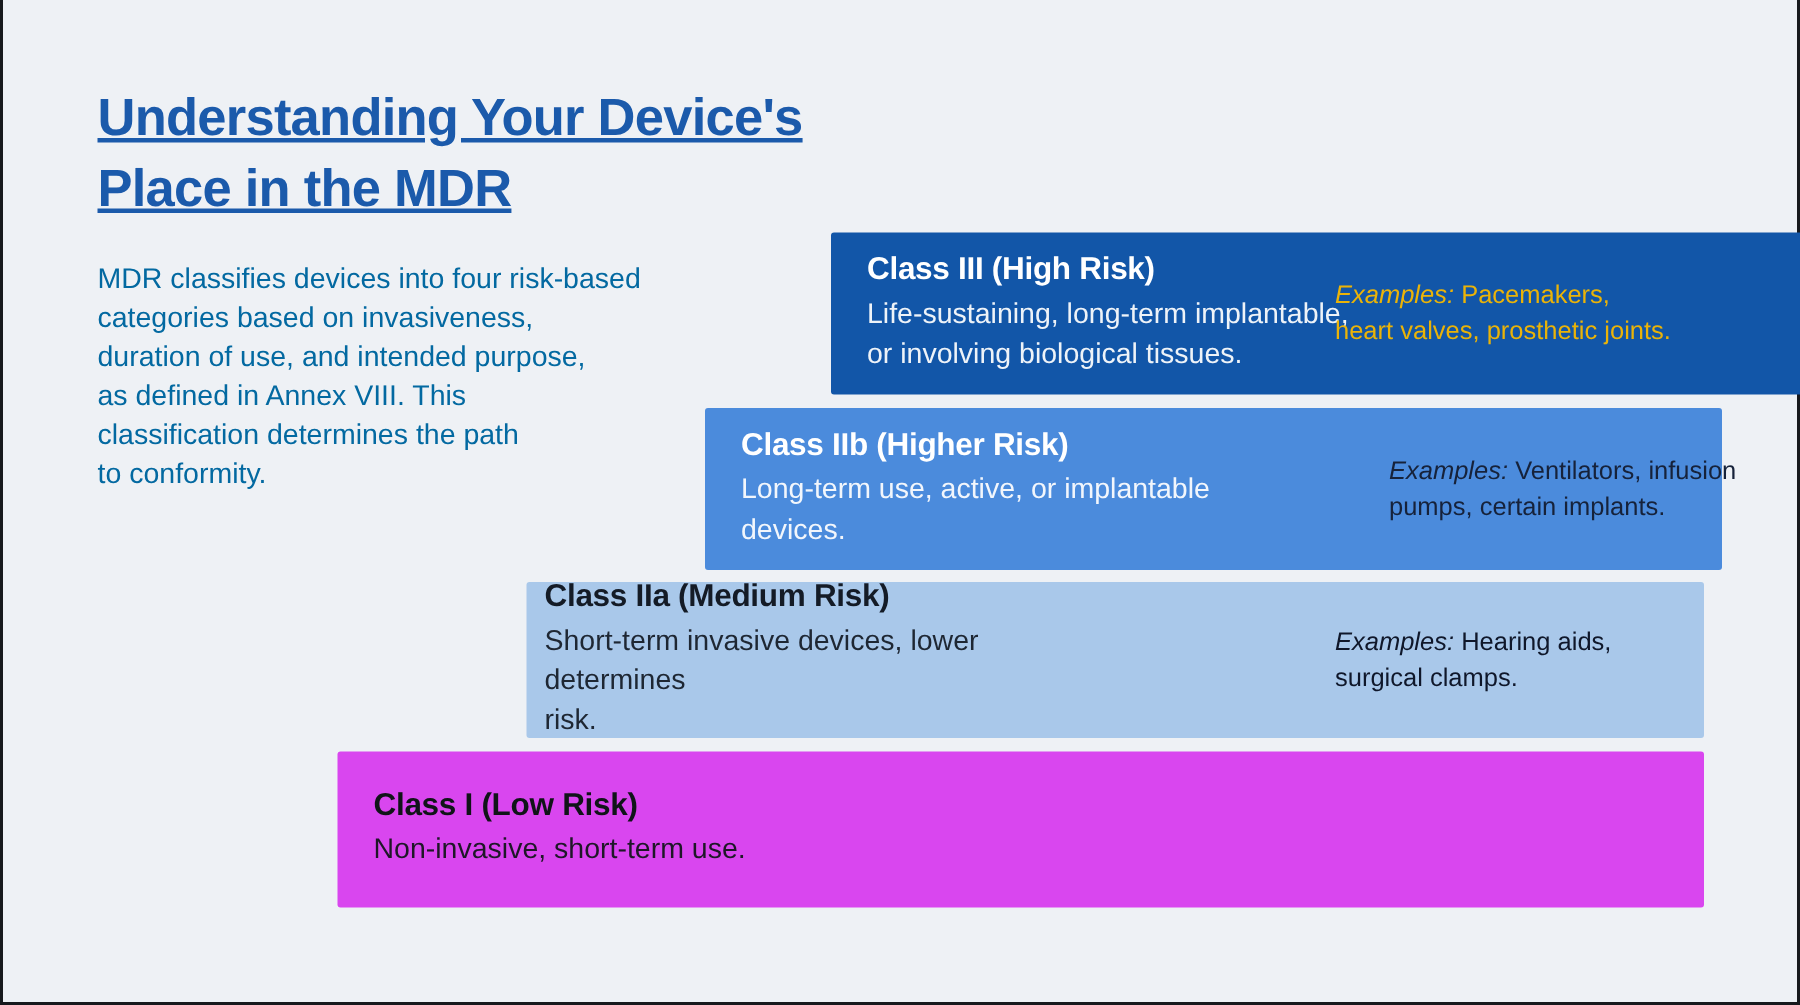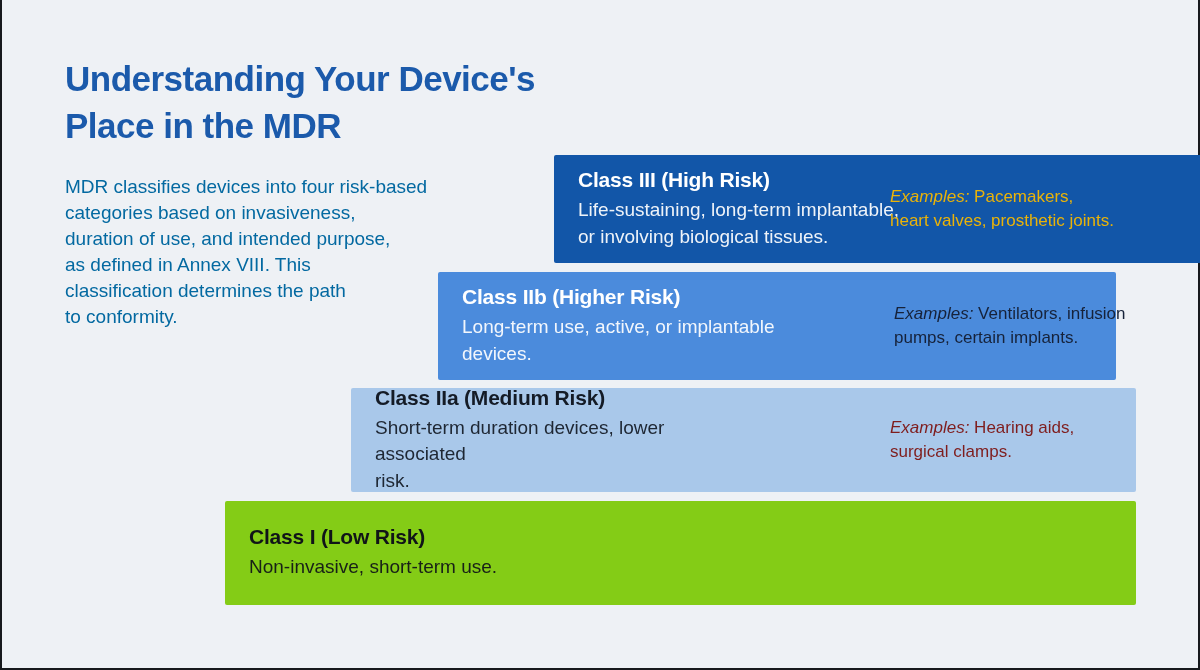--- a/index.html
+++ b/index.html
@@ -64,38 +64,38 @@
     align-items: center;
   }
   .examples-inner {
     font-size: 17px;
     line-height: 1.42;
     white-space: pre-line;
   }
   .examples-inner em { font-style: italic; }
 
   .bar-class-iii { left: 554px; top: 155px; width: 690px; height: 108px; }
-  .bar-class-iib { left: 438px; top: 272px; width: 678px; height: 108px; }
+  .bar-class-iib { left: 470px; top: 272px; width: 678px; height: 108px; }
   .bar-class-iia { left: 351px; top: 388px; width: 785px; height: 104px; }
   .bar-class-i   { left: 225px; top: 501px; width: 911px; height: 104px; }
 
   .bar-class-iii .examples { left: 336px; width: 236px; }
   .bar-class-iib .examples { left: 432px; width: 236px; margin-left: 24px; }
   .bar-class-iia .examples { left: 539px; width: 236px; }
   .bar-class-i   .examples { left: 665px; width: 236px; }
 </style>
 </head>
 <body style="background: rgb(238, 241, 245);">
 
 <div class="canvas">
   <div class="edge edge-left"></div>
   <div class="edge edge-right"></div>
   <div class="edge edge-bottom"></div>
 
-  <h1 class="page-title" style="color: rgb(27, 90, 171);">Understanding Your Device's
+  <h1 class="page-title" style="color: rgb(27, 90, 171); text-decoration: underline;">Understanding Your Device's
 Place in the MDR</h1>
 
   <p class="intro">MDR classifies devices into four risk-based
 categories based on invasiveness,
 duration of use, and intended purpose,
 as defined in Annex VIII. This
 classification determines the path
 to conformity.</p>
 
   <section class="bar bar-class-iii" style="background: rgb(18, 86, 168); color: rgb(255, 255, 255);">
@@ -111,27 +111,27 @@
   <section class="bar bar-class-iib" style="background: rgb(75, 139, 220); color: rgb(255, 255, 255);">
     <h2 class="bar-title">Class IIb (Higher Risk)</h2>
     <p class="bar-desc">Long-term use, active, or implantable
 devices.</p>
     <div class="examples" style="color: rgb(22, 34, 58);">
       <p class="examples-inner"><em>Examples:</em><span> Ventilators, infusion
 pumps, certain implants.</span></p>
     </div>
   </section>
 
-  <section class="bar bar-class-iia" style="background: rgb(169, 200, 234); color: rgb(20, 27, 38);">
+  <section class="bar bar-class-iia" style="background: rgb(169, 200, 234); color: rgb(20, 27, 38); padding-left: 12px;">
     <h2 class="bar-title">Class IIa (Medium Risk)</h2>
-    <p class="bar-desc">Short-term duration devices, lower associated
+    <p class="bar-desc">Short-term invasive devices, lower determines
 risk.</p>
-    <div class="examples" style="color: #7f1d1d;">
+    <div class="examples" style="color: #0f172a;">
       <p class="examples-inner"><em>Examples:</em><span> Hearing aids,
 surgical clamps.</span></p>
     </div>
   </section>
 
-  <section class="bar bar-class-i" style="background: #84cc16; color: rgb(16, 20, 24);">
+  <section class="bar bar-class-i" style="background: #d946ef; color: rgb(16, 20, 24);">
     <h2 class="bar-title">Class I (Low Risk)</h2>
     <p class="bar-desc">Non-invasive, short-term use.</p>
   </section>
 </div>
 
 </body></html>

